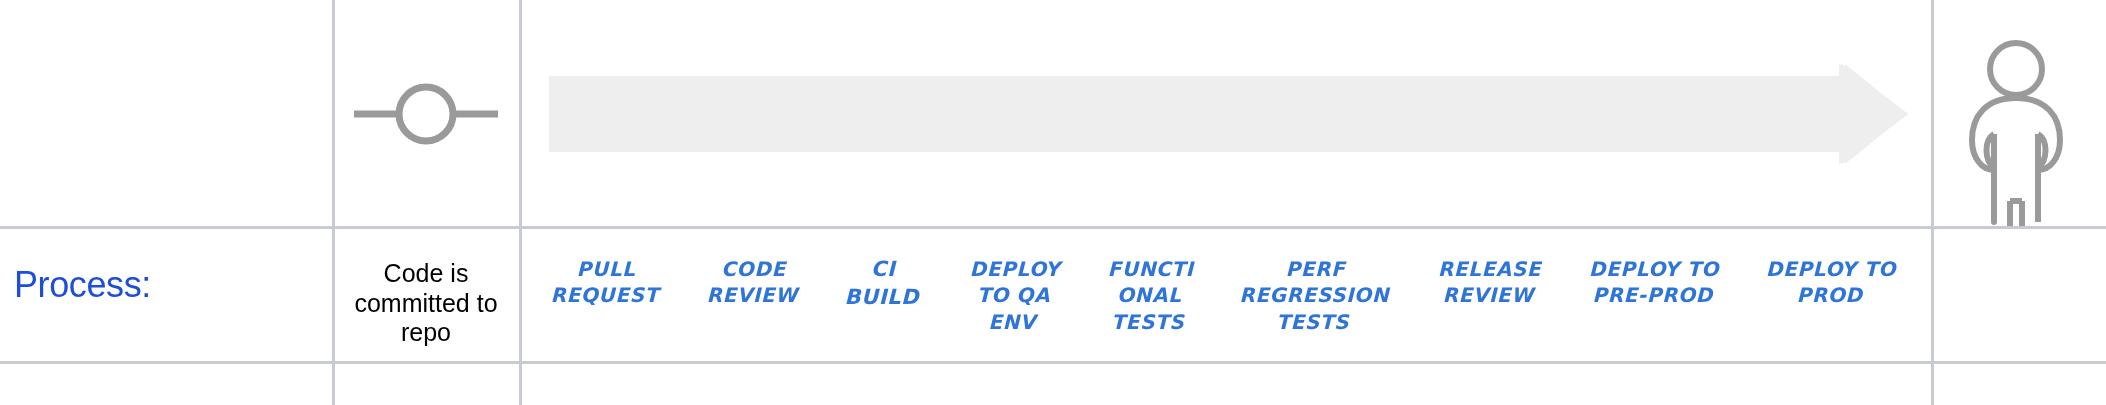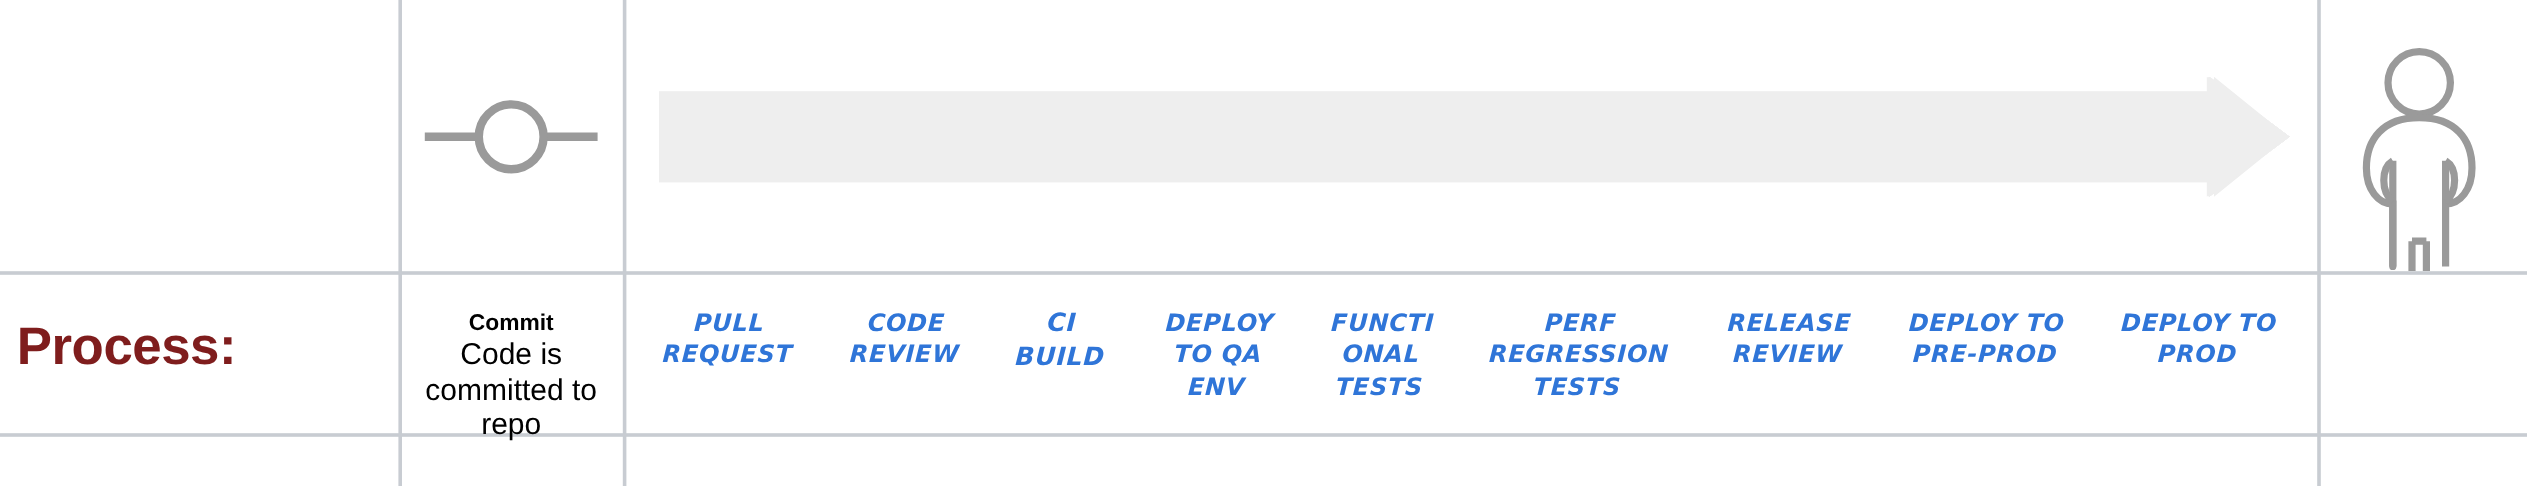--- a/index.html
+++ b/index.html
@@ -66,23 +66,23 @@
     width: 112px;
     height: 190px;
     overflow: hidden;
   }
 
   
   .process-heading {
     position: absolute;
     left: 14px;
     top: 264px;
-    font-size: 44px;
-    font-weight: bold;
-    color: #7f1d1d;
+    font-size: 36px;
+    font-weight: normal;
+    color: #1d4ed8;
     letter-spacing: -0.4px;
     white-space: nowrap;
   }
 
   
   .commit-block {
     position: absolute;
     left: 336px;
     top: 259px;
     width: 180px;
@@ -272,21 +272,20 @@
       <path d="M78 98 L78 186" fill="none" stroke="#9a9a9a" stroke-width="6"></path>
       <path d="M34 98 C 24 104, 24 124, 34 132" fill="none" stroke="#9a9a9a" stroke-width="6"></path>
       <path d="M78 98 C 88 104, 88 124, 78 132" fill="none" stroke="#9a9a9a" stroke-width="6"></path>
       <path d="M50 165 L50 190 M62 165 L62 190 M50 165 L62 165" fill="none" stroke="#9a9a9a" stroke-width="6" stroke-linejoin="round"></path>
     </svg>
   </div>
 
   <div class="process-heading">Process:</div>
 
   <div class="commit-block">
-    <span class="commit-title">Commit</span>
     <span class="commit-desc">Code is
 committed
 to repo</span>
   </div>
 
   <div class="stage-row">
     <div class="stage">Pull
 request</div>
     <div class="stage">Code
 review</div>

